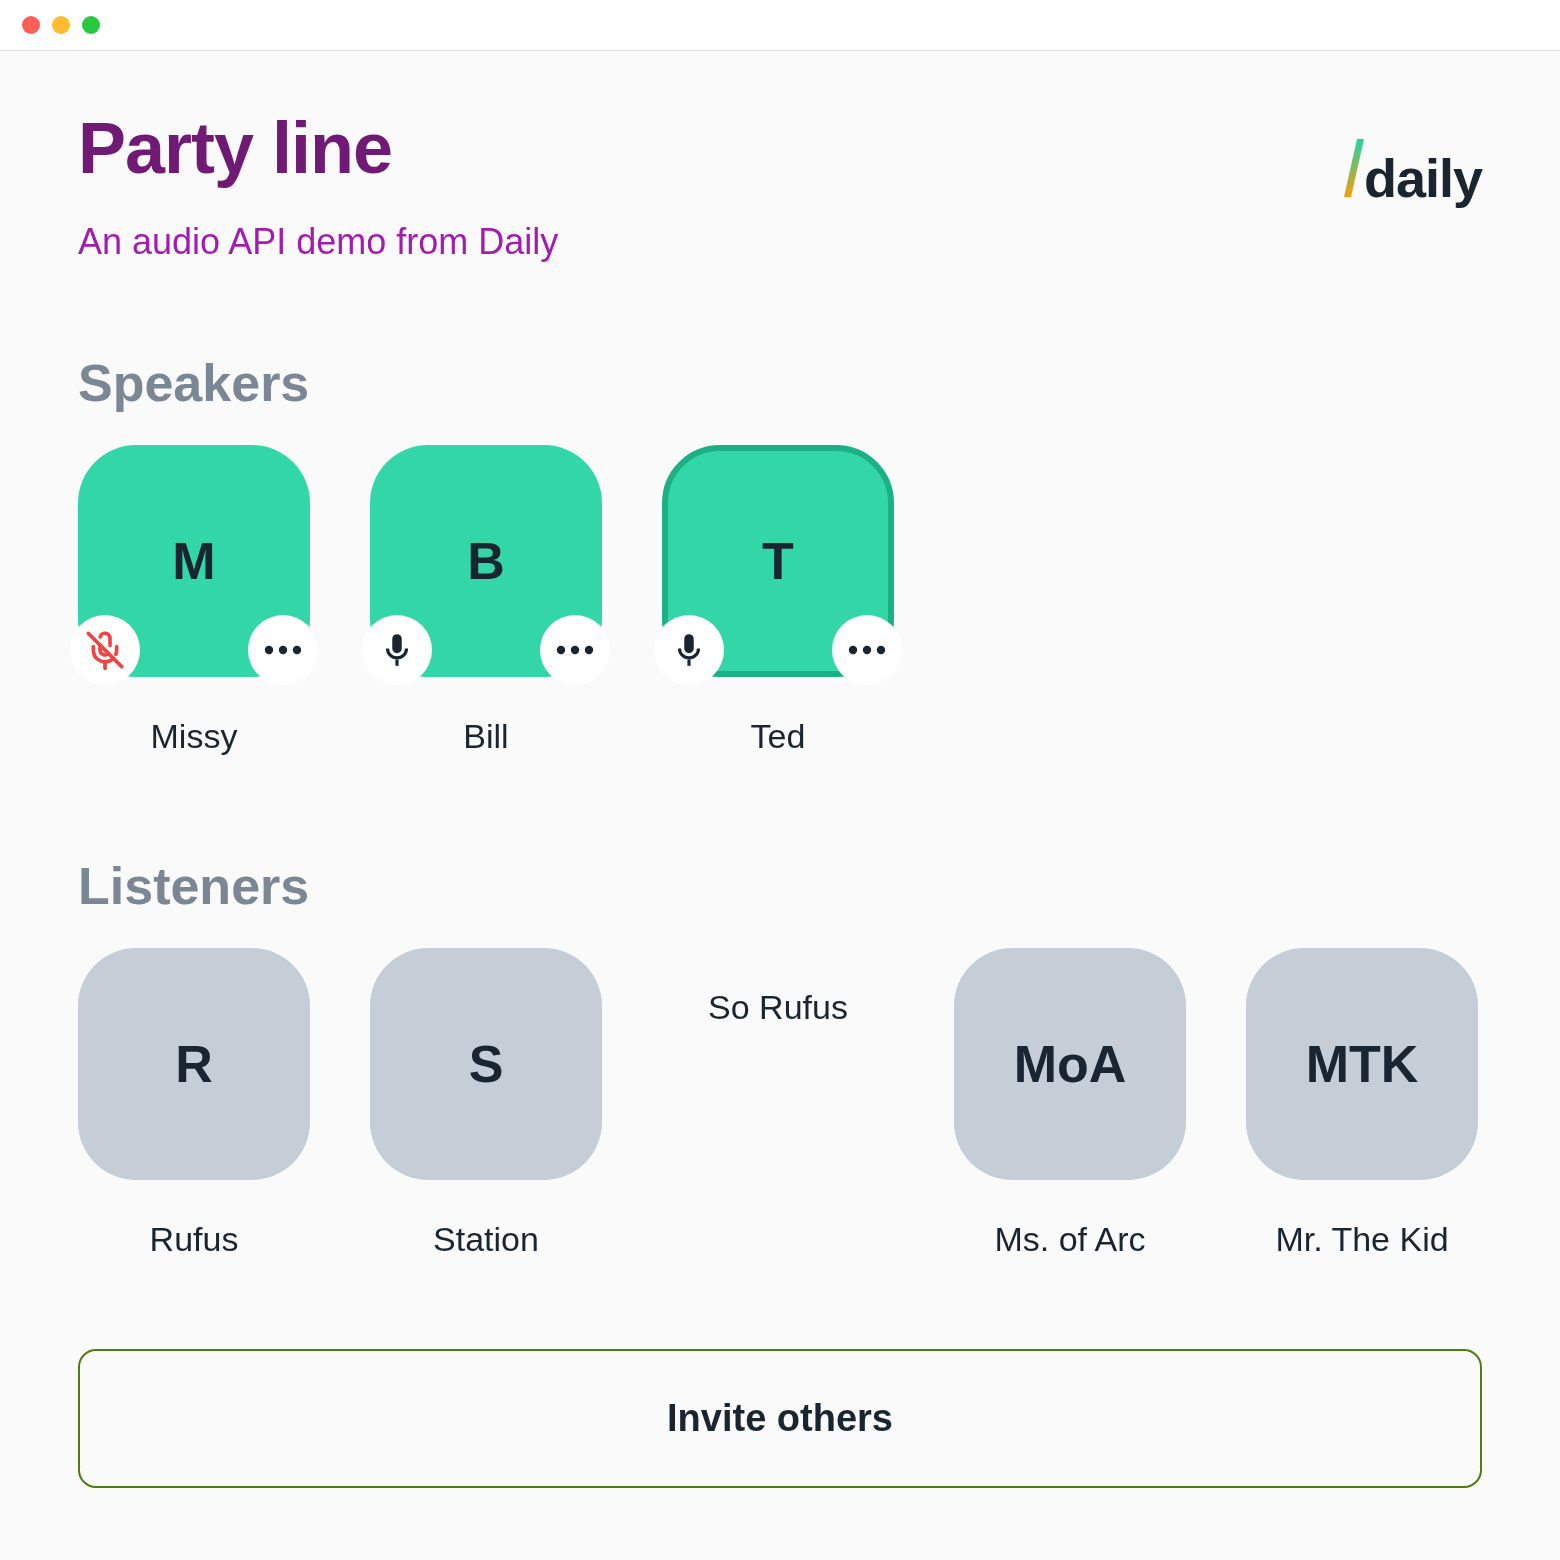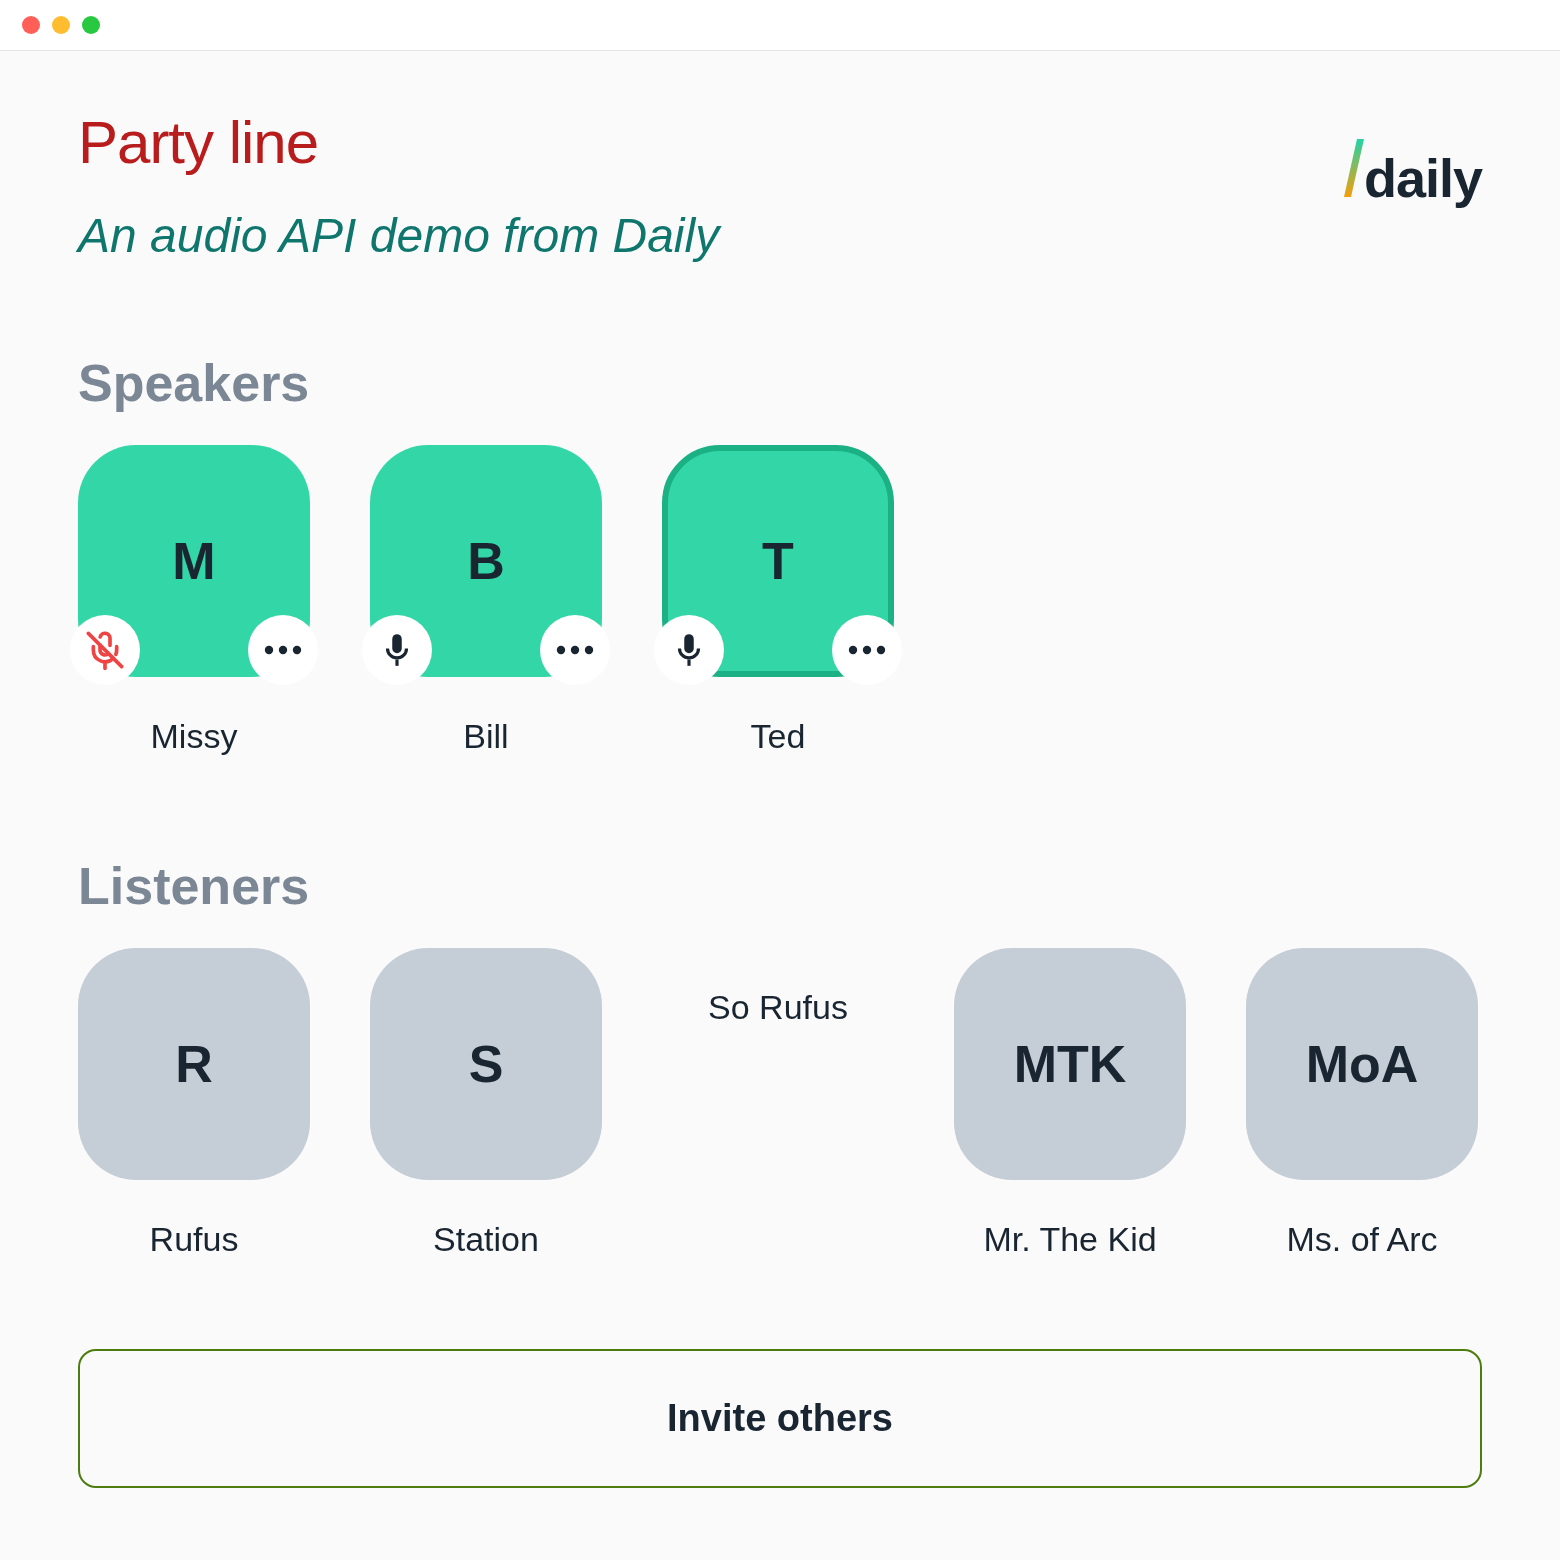--- a/index.html
+++ b/index.html
@@ -36,32 +36,31 @@
     background: #fafafa;
     padding: 60px 78px 0 78px;
     height: calc(100% - 51px);
   }
   .header {
     display: flex;
     justify-content: space-between;
     align-items: flex-start;
   }
   .title {
-    font-size: 60px;
-    font-weight: 400;
-    color: #b91c1c;
+    font-size: 72px;
+    font-weight: 700;
+    color: #701a75;
     letter-spacing: -1px;
     line-height: 1.05;
   }
   .subtitle {
-    font-size: 48px;
-    color: #0f766e;
+    font-size: 36px;
+    color: #a21caf;
     margin-top: 34px;
     font-weight: 400;
-    font-style: italic;
   }
   .logo {
     display: flex;
     align-items: baseline;
     margin-top: 28px;
   }
   .logo-slash {
     width: 20px;
     height: 58px;
   }
@@ -272,32 +271,32 @@
             </div>
           </div>
           <div class="name">Station</div>
         </div>
         <div class="card">
           <div class="name">So Rufus</div>
         </div>
         <div class="card">
           <div class="avatar-wrap">
             <div class="avatar listener">
+              <span>MoA</span>
+            </div>
+          </div>
+          <div class="name">Ms. of Arc</div>
+        </div>
+        <div class="card">
+          <div class="avatar-wrap">
+            <div class="avatar listener">
               <span>MTK</span>
             </div>
           </div>
           <div class="name">Mr. The Kid</div>
-        </div>
-        <div class="card">
-          <div class="avatar-wrap">
-            <div class="avatar listener">
-              <span>MoA</span>
-            </div>
-          </div>
-          <div class="name">Ms. of Arc</div>
         </div>
       </div>
   </div>
 
   <div class="invite-section">
     <div class="invite-box">
       <span>Invite others</span>
     </div>
   </div>
 

